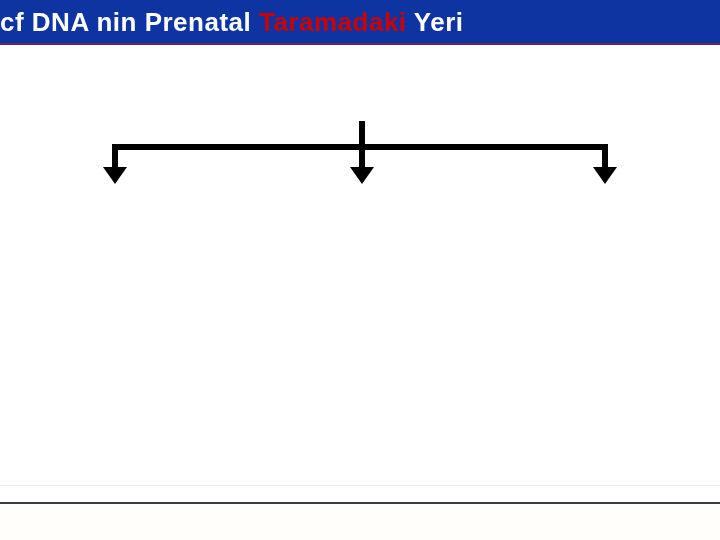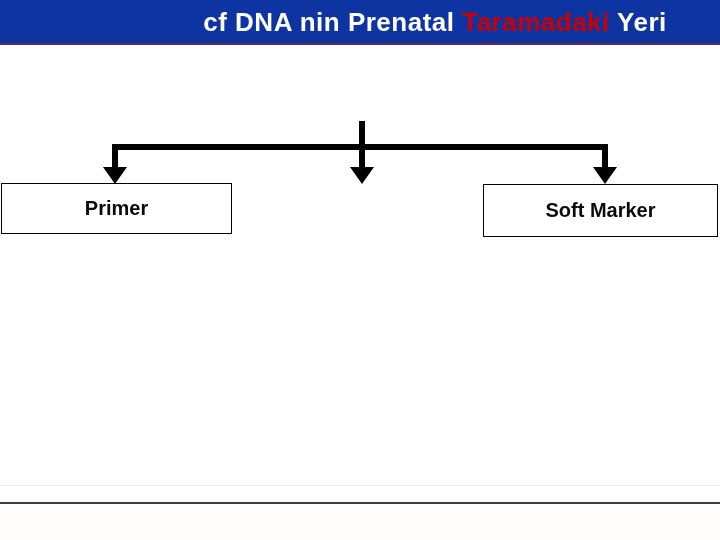--- a/index.html
+++ b/index.html
@@ -13,22 +13,20 @@
   
   .title-bar{
     position:absolute;top:0;left:0;width:720px;height:43px;
     background:#0d34a1;
     border-bottom:2px solid #5e2858;
     box-sizing:content-box;
   }
   .title-text{
     position:absolute;top:0;left:0;right:0;
     line-height:44px;
-    padding-left:150px;
-    text-align:center;
     white-space:nowrap;
     font-size:26px;font-weight:bold;letter-spacing:.5px;
     color:#ffffff;
     border-radius:22px;
   }
   .title-text .hl{color:#cc0000;}
   
   .conn{position:absolute;background:#000000;}
   .stem-top   {left:359px;top:121px;width:6px;height:29px;}
   .h-line     {left:112px;top:144px;width:496px;height:6px;}
@@ -73,24 +71,18 @@
 
   <div class="conn stem-top"></div>
   <div class="conn h-line"></div>
   <div class="conn shaft-left"></div>
   <div class="conn shaft-mid"></div>
   <div class="conn shaft-right"></div>
   <div class="arrow-head head-left"></div>
   <div class="arrow-head head-mid"></div>
   <div class="arrow-head head-right"></div>
 
-  <div class="node node-primer">
-    <span>Primer</span>
-  </div>
-  <div class="node node-softmarker">
-    <span>Soft Marker</span>
-  </div>
 
   <div class="footer-area"></div>
   <div class="faint-rule"></div>
   <div class="dark-rule"></div>
 
 </div>
 
 </body></html>

